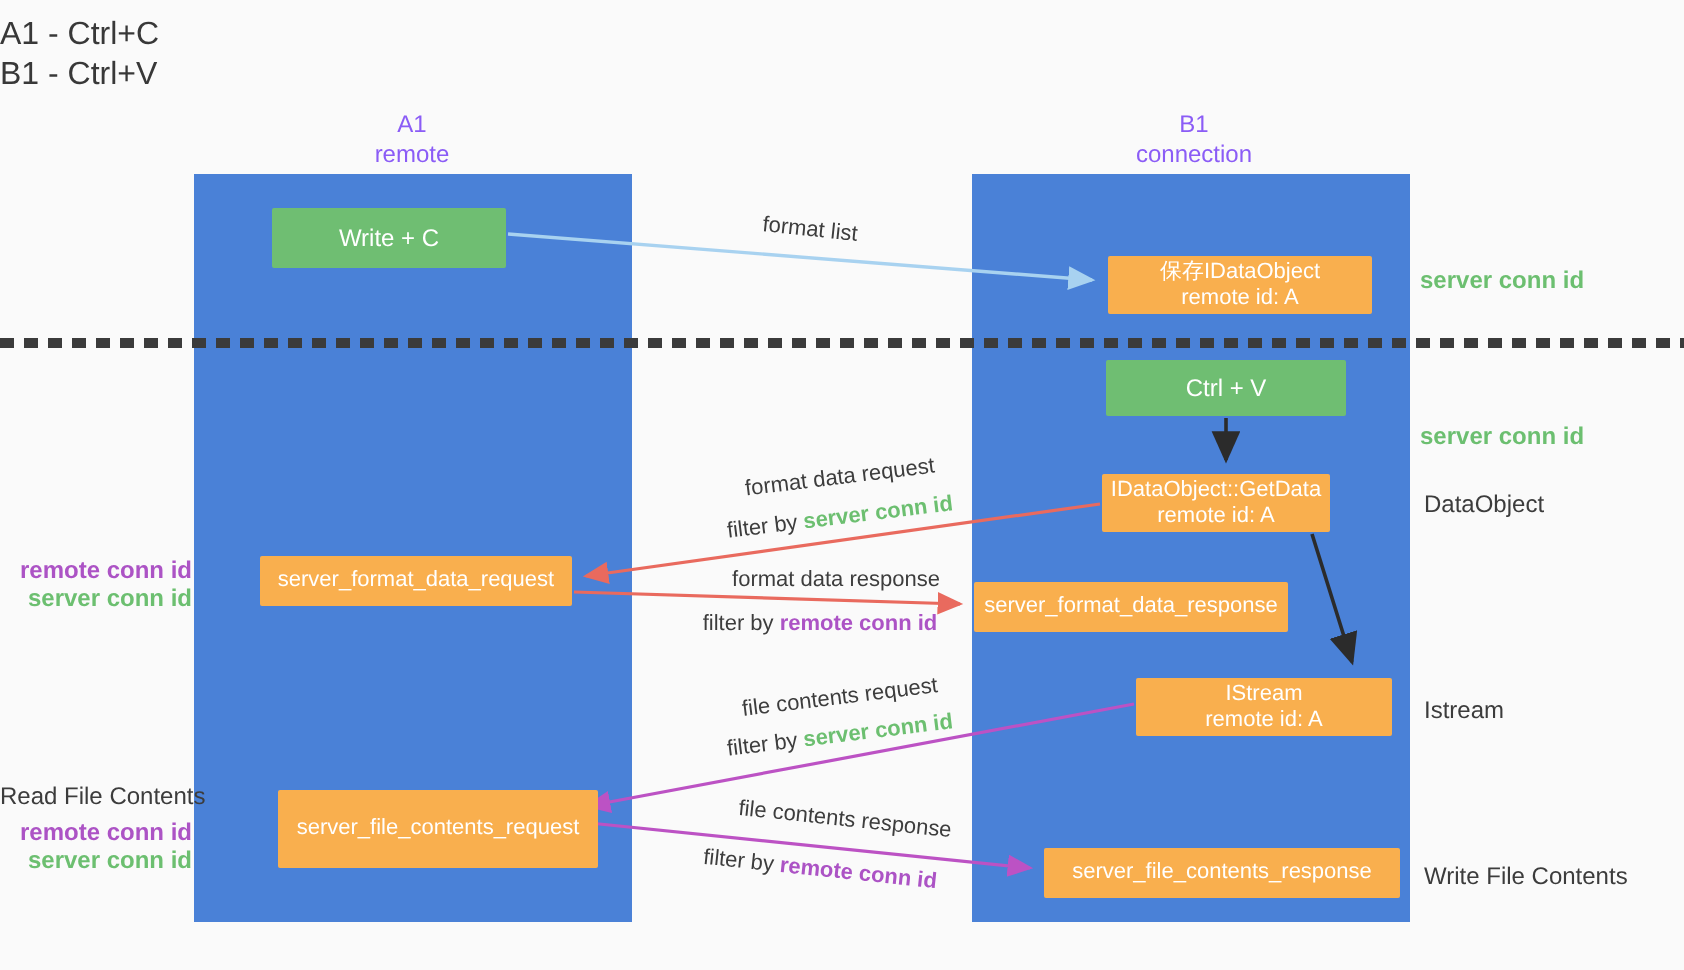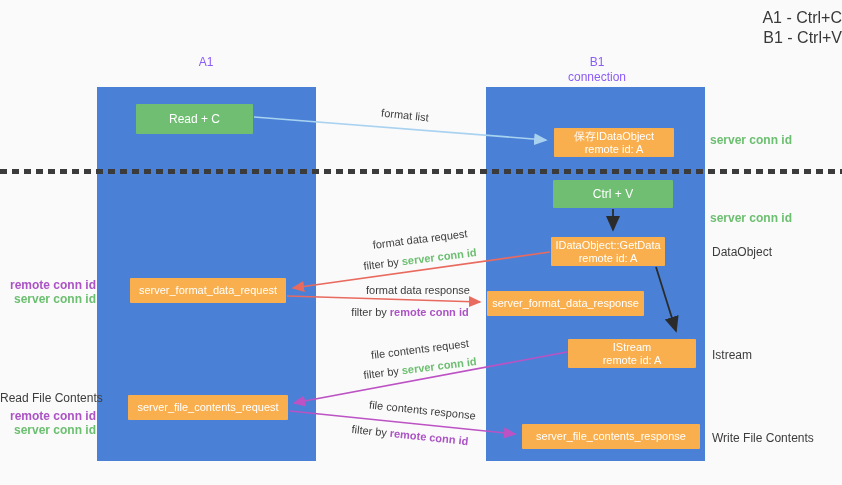--- a/index.html
+++ b/index.html
@@ -4,21 +4,21 @@
 <style>
   :root{
     --bg:#fafafa; --blue:#4a81d7; --green:#6fbe72; --orange:#f9af4e;
     --ink:#3c3c3c; --green-text:#6cbf70; --purple-text:#ac53c5;
     --arrow-blue:#a8d2f0; --arrow-red:#e96a5e; --arrow-magenta:#bc52c4; --arrow-black:#2b2b2b;
   }
   *{box-sizing:border-box;margin:0;padding:0;}
   html,body{width:842px;height:485px;overflow:hidden;}
   body{background:var(--bg);font-family:"Liberation Sans","DejaVu Sans",sans-serif;color:var(--ink);}
   .stage{position:relative;width:842px;height:485px;}
-  .title{position:absolute;left:0;top:8px;width:842px;text-align:right;font-size:16px;line-height:20px;color:#383838;}
+  .title{position:absolute;left:0;top:8px;width:842px;text-align:left;font-size:16px;line-height:20px;color:#383838;}
   .col-header{position:absolute;width:140px;text-align:center;font-size:12px;line-height:15px;color:#8b5cf6;top:55px;}
   .lifeline{position:absolute;top:87px;width:219px;height:374px;background:var(--blue);}
   .divider{position:absolute;left:0;top:169px;width:842px;height:5px;
     background:repeating-linear-gradient(to right,#3b3b3b 0 7px,transparent 7px 12px);}
   .node{position:absolute;display:flex;flex-direction:column;justify-content:center;align-items:center;
     color:#fff;text-align:center;border-radius:1px;}
   .node.green{background:var(--green);font-size:12px;}
   .node.orange{background:var(--orange);font-size:11px;line-height:13px;}
   .node .l1,.node .l2{width:100%;}
   .alabel{position:absolute;font-size:11px;color:#3d3d3d;text-align:center;white-space:nowrap;}
@@ -37,20 +37,21 @@
 
 <div class="stage">
 
   <div class="title">
     <div>A1 - Ctrl+C</div>
     <div>B1 - Ctrl+V</div>
   </div>
 
   <div class="col-header" style="left:136px">
     <div>A1</div>
+    <div>remote</div>
   </div>
   <div class="col-header" style="left:527px">
     <div>B1</div>
     <div>connection</div>
   </div>
 
   <div class="lifeline" style="left:97px"></div>
   <div class="lifeline" style="left:486px"></div>
 
   <div class="divider"></div>
@@ -73,24 +74,24 @@
     <line x1="254" y1="117" x2="546" y2="140" stroke="#a8d2f0" stroke-width="1.7" marker-end="url(#mBlue)"></line>
     <line x1="613" y1="209" x2="613" y2="230" stroke="#2b2b2b" stroke-width="1.8" marker-end="url(#mBlack)"></line>
     <line x1="656" y1="267" x2="676" y2="331" stroke="#2b2b2b" stroke-width="1.8" marker-end="url(#mBlack)"></line>
     <line x1="550" y1="252" x2="293" y2="288" stroke="#e96a5e" stroke-width="1.6" marker-end="url(#mRed)"></line>
     <line x1="287" y1="296" x2="480" y2="302" stroke="#e96a5e" stroke-width="1.6" marker-end="url(#mRed)"></line>
     <line x1="567" y1="352" x2="294" y2="403" stroke="#bc52c4" stroke-width="1.6" marker-end="url(#mMag)"></line>
     <line x1="290" y1="411" x2="515" y2="434" stroke="#bc52c4" stroke-width="1.6" marker-end="url(#mMag)"></line>
   </svg>
 
   <div class="node green" style="left:136px;top:104px;width:117px;height:30px">
-    <div class="l1">Read + C</div>
+    <div class="l1">Write + C</div>
   </div>
 
-  <div class="node orange" style="left:554px;top:128px;width:120px;height:29px">
+  <div class="node orange" style="left:554px;top:128px;width:132px;height:29px">
     <div class="l1">保存IDataObject</div>
     <div class="l2">remote id: A</div>
   </div>
 
   <div class="node green" style="left:553px;top:180px;width:120px;height:28px">
     <div class="l1">Ctrl + V</div>
   </div>
 
   <div class="node orange" style="left:551px;top:237px;width:114px;height:29px">
     <div class="l1">IDataObject::GetData</div>
@@ -103,21 +104,21 @@
 
   <div class="node orange" style="left:130px;top:278px;width:156px;height:25px">
     <div class="l1">server_format_data_request</div>
   </div>
 
   <div class="node orange" style="left:568px;top:339px;width:128px;height:29px">
     <div class="l1">IStream</div>
     <div class="l2">remote id: A</div>
   </div>
 
-  <div class="node orange" style="left:128px;top:395px;width:160px;height:25px">
+  <div class="node orange" style="left:139px;top:395px;width:160px;height:39px">
     <div class="l1">server_file_contents_request</div>
   </div>
 
   <div class="node orange" style="left:522px;top:424px;width:178px;height:25px">
     <div class="l1">server_file_contents_response</div>
   </div>
 
   <div class="alabel rpos" style="left:350px;top:109px;width:110px">format list</div>
 
   <div class="alabel rneg" style="left:355px;top:233px;width:130px">format data request</div>

